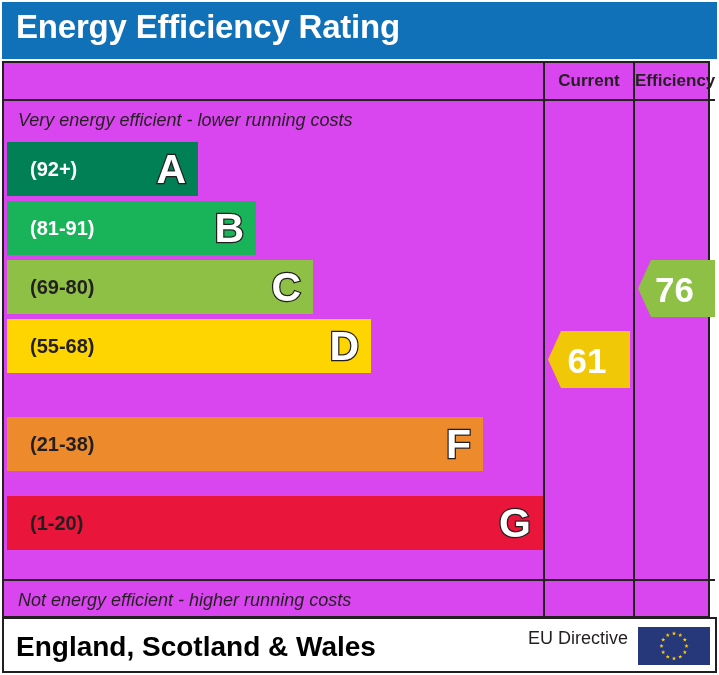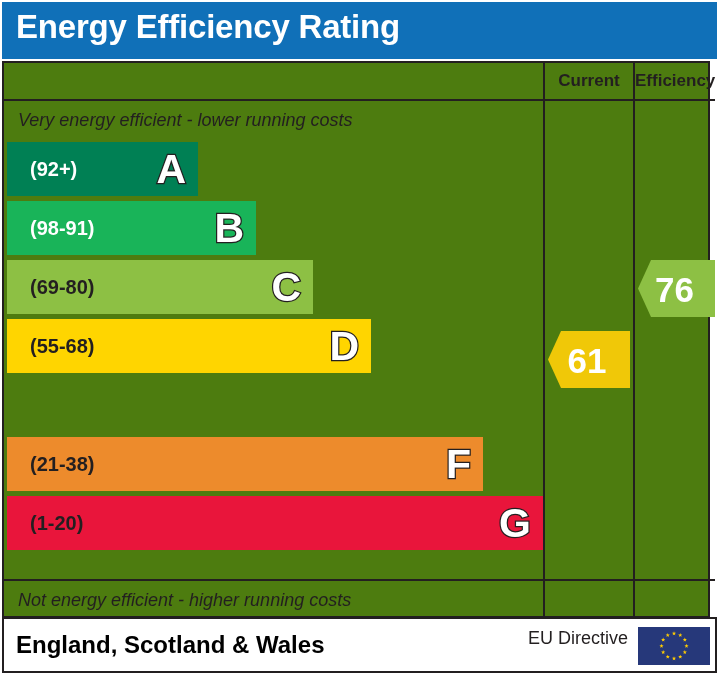--- a/index.html
+++ b/index.html
@@ -41,21 +41,21 @@
 
   
   .table-frame {
     position: absolute;
     left: 2px;
     top: 61px;
     width: 708px;
     height: 557px;
     border: 2px solid #231f20;
     box-sizing: border-box;
-    background: #4d7c0f;
+    background: #d946ef;
     padding-left: 44px;
   }
 
   
   .col-head-row {
     position: absolute;
     left: 0px;
     top: 0px;
     width: 711px;
     height: 38px;
@@ -170,21 +170,21 @@
     width: 715px;
     height: 56px;
     border: 2px solid #231f20;
     box-sizing: border-box;
     background: #ffffff;
   }
   .footer-region {
     position: absolute;
     left: 12px;
     top: 12px;
-    font-size: 24px;
+    font-size: 28px;
     font-weight: bold;
     color: #000000;
     white-space: nowrap;
   }
   .footer-directive {
     position: absolute;
     left: 516px;
     top: 8px;
     width: 108px;
     text-align: right;
@@ -223,32 +223,32 @@
     <div class="caption top">Very energy efficient - lower running costs</div>
     <div class="caption-rule-bottom"></div>
     <div class="caption bottom">Not energy efficient - higher running costs</div>
 
     <div class="bars" id="bars-container">
         <div class="bar" style="top: 79px; width: 191px; background: rgb(0, 128, 84);">
           <span class="range" style="color: rgb(255, 255, 255);">(92+)</span>
           <span class="letter">A</span>
         </div>
         <div class="bar" style="top: 138px; width: 249px; background: rgb(25, 180, 89);">
-          <span class="range" style="color: rgb(255, 255, 255);">(98-91)</span>
+          <span class="range" style="color: rgb(255, 255, 255);">(81-91)</span>
           <span class="letter">B</span>
         </div>
         <div class="bar" style="top: 197px; width: 306px; background: rgb(141, 192, 68);">
           <span class="range" style="color: rgb(35, 31, 32);">(69-80)</span>
           <span class="letter">C</span>
         </div>
         <div class="bar" style="top: 256px; width: 364px; background: rgb(255, 213, 0);">
           <span class="range" style="color: rgb(35, 31, 32);">(55-68)</span>
           <span class="letter">D</span>
         </div>
-        <div class="bar" style="top: 374px; width: 476px; background: rgb(237, 139, 44); text-align: right;">
+        <div class="bar" style="top: 354px; width: 476px; background: rgb(237, 139, 44); text-align: right;">
           <span class="range" style="color: rgb(35, 31, 32);">(21-38)</span>
           <span class="letter">F</span>
         </div>
         <div class="bar" style="top: 433px; width: 536px; background: rgb(233, 21, 59);">
           <span class="range" style="color: rgb(35, 31, 32);">(1-20)</span>
           <span class="letter">G</span>
         </div>
       </div>
 
     <div class="rating" id="rating-current" style="background: rgb(240, 200, 8); left: 544px; width: 82px; top: 268px;">

